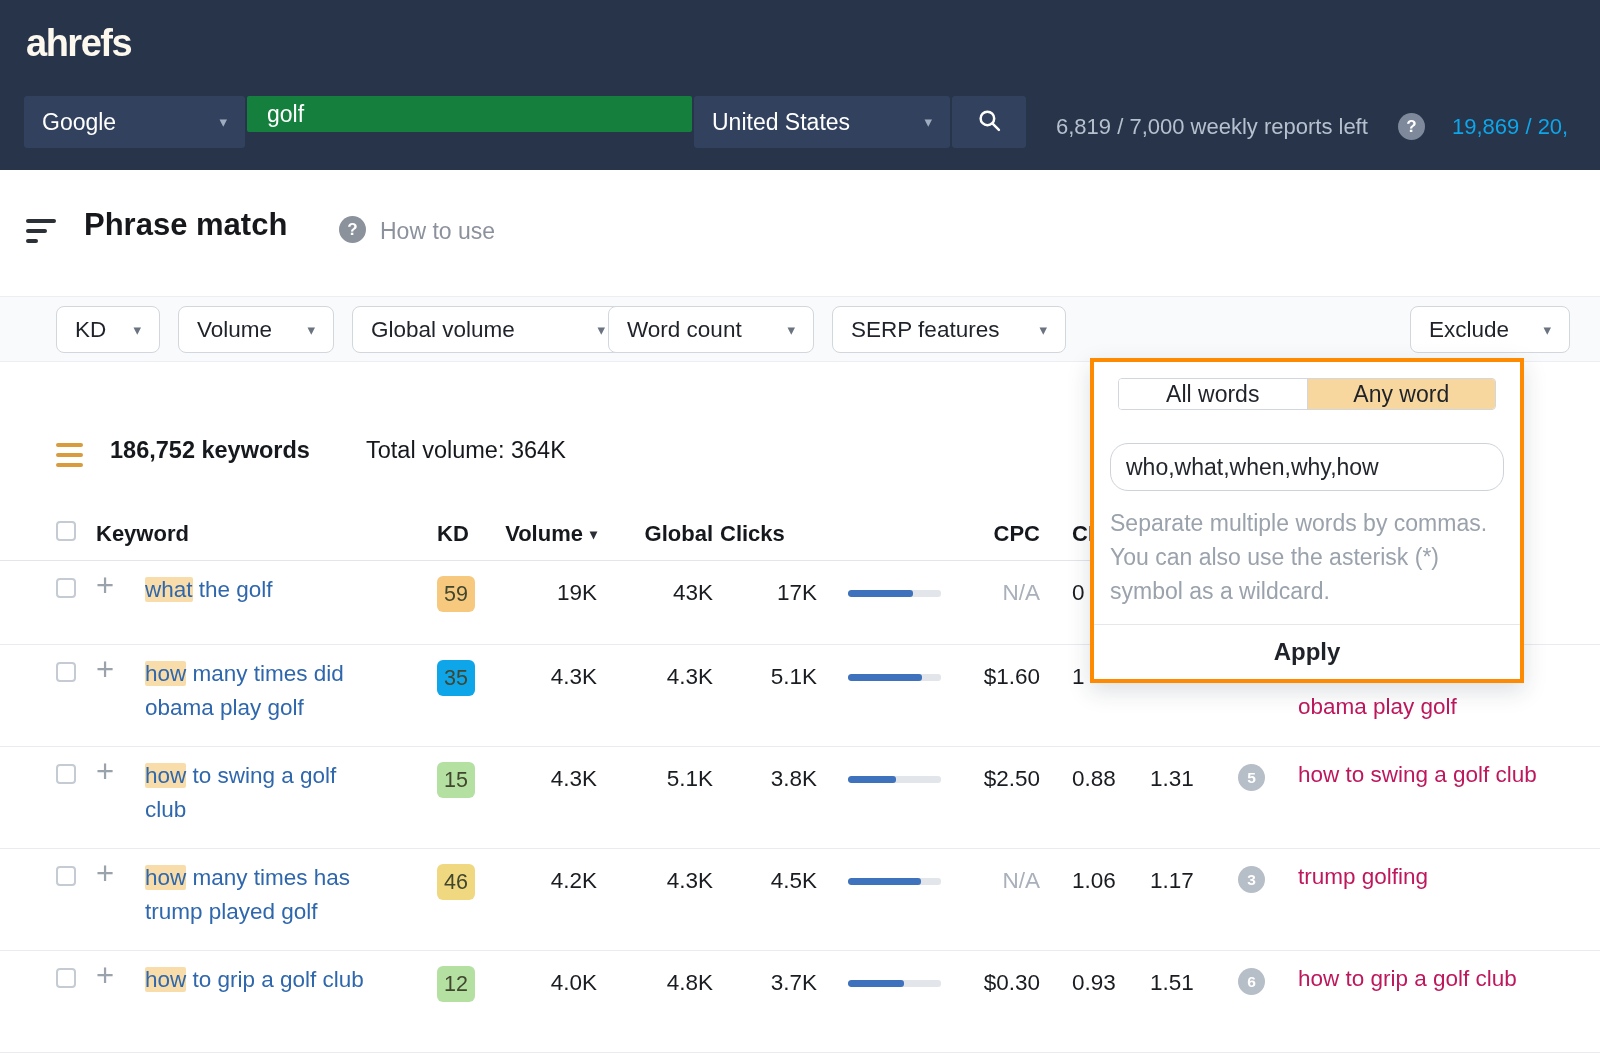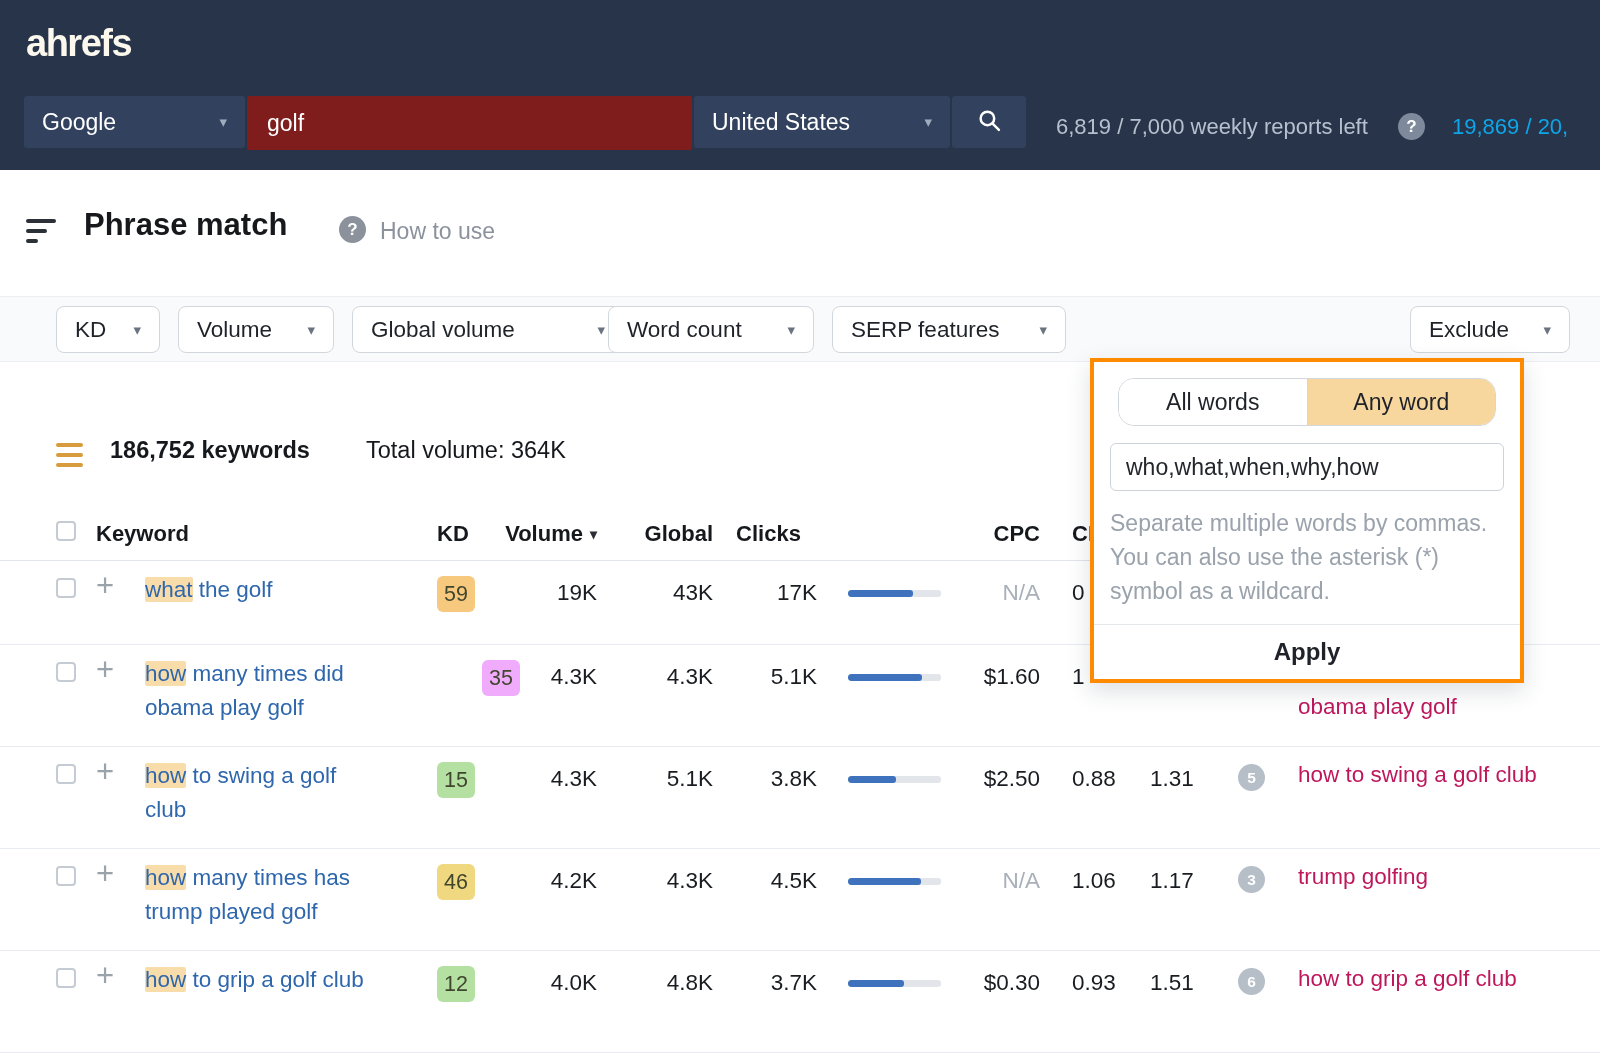--- a/index.html
+++ b/index.html
@@ -13,21 +13,21 @@
   .navitem{font-size:22.5px;color:#c7ceda;cursor:pointer;white-space:nowrap}
   .navitem.active{color:#fff;font-weight:700}
   .navitem .caret{font-size:15px;color:#98a4b6;margin-left:8px}
 
   
   .searchbar{position:absolute;top:86px;left:0;width:1600px;height:84px;background:#273449}
   .sselect{position:absolute;top:10px;height:52px;background:#32415d;border-radius:3px;display:flex;align-items:center;justify-content:space-between;padding:0 18px;color:#fff;font-size:23px;cursor:pointer}
   .sselect .caret{font-size:15px;color:#9fabbe;margin-left:14px}
   .engine{left:24px;width:221px}
   .country{left:694px;width:256px}
-  .query-input{position:absolute;left:247px;top:10px;width:445px;height:54px;background:#7f1d1d;border:none;color:#fff;font-size:23px;padding:12px 20px;font-family:inherit;border-radius:2px;outline:none}
+  .query-input{position:absolute;left:247px;top:10px;width:445px;height:36px;background:#15803d;border:none;color:#fff;font-size:23px;padding:12px 20px;font-family:inherit;border-radius:2px;outline:none}
   .search-btn{position:absolute;left:952px;top:10px;width:74px;height:52px;background:#32415d;border:none;border-radius:3px;display:flex;align-items:center;justify-content:center;cursor:pointer}
   .reports{position:absolute;left:1056px;top:28px;font-size:22px;color:#b6c0cf;white-space:nowrap}
   .qbadge{width:27px;height:27px;border-radius:50%;background:#89939f;color:#fff;font-size:17px;font-weight:700;display:flex;align-items:center;justify-content:center;cursor:pointer;flex:none}
   .qbadge.bar-q{position:absolute;left:1398px;top:27px;background:#7e8a9b}
   .rightcounter{position:absolute;left:1452px;top:28px;font-size:22px;color:#0ea5e9;white-space:nowrap}
 
   
   .menu-icon{position:absolute;left:26px;top:219px;width:32px;cursor:pointer}
   .menu-icon i{display:block;height:4px;background:#2c3138;margin-bottom:6px;border-radius:2px}
   .menu-icon i:nth-child(1){width:30px}
@@ -59,21 +59,21 @@
   
   .cb{width:20px;height:20px;border:2px solid #c5cbd3;border-radius:4px;background:#fff;cursor:pointer}
   .thead{position:absolute;top:506px;left:0;width:1477px;height:55px;border-bottom:1px solid #e2e5e9}
   .thead .cb{position:absolute;left:56px;top:15px}
   .th{position:absolute;top:15px;font-size:22px;font-weight:700;color:#15181c;cursor:pointer}
   .th-keyword{left:96px}
   .th-kd{left:437px}
   .th-volume{left:480px;width:117px;display:flex;justify-content:flex-end;align-items:center;gap:7px}
   .th-volume .sort{font-size:14px;color:#2b2f35}
   .th-global{left:616px;width:97px;text-align:right}
-  .th-clicks{left:720px;width:97px;text-align:center}
+  .th-clicks{left:720px;width:97px;text-align:left}
   .th-cpc{left:940px;width:100px;text-align:right}
   .th-cps{left:1072px}
 
   .row{position:absolute;left:0;width:1600px;border-bottom:1px solid #e8ebef}
   .r0{top:561px;height:84px}
   .r1{top:645px;height:102px}
   .r2{top:747px;height:102px}
   .r3{top:849px;height:102px}
   .r4{top:951px;height:102px}
   .row .cb{position:absolute;left:56px;top:17px}
@@ -90,25 +90,25 @@
   .c-rr{left:1150px;width:70px;text-align:left}
   .muted{color:#a9b0ba}
   .bar{position:absolute;left:848px;top:29px;width:93px;height:7px;background:#e2e6ea;border-radius:3px;overflow:hidden}
   .bar i{display:block;height:100%;background:#3f72bd;border-radius:3px}
   .serp{position:absolute;left:1238px;top:17px;width:27px;height:27px;border-radius:50%;background:#b6bec8;color:#fff;font-size:15.5px;font-weight:700;display:flex;align-items:center;justify-content:center;cursor:pointer}
   .parent{position:absolute;left:1298px;top:15px;font-size:22.5px;color:#be185d;white-space:nowrap;cursor:pointer}
   .parent.second{top:49px}
 
   
   .panel{position:absolute;left:1090px;top:358px;width:434px;background:#fff;border:4px solid #fd8a00;z-index:60;box-shadow:0 8px 22px rgba(30,40,60,.15)}
-  .tabs{display:flex;margin:16px 24px 0;border:1px solid #d2d7dd;border-radius:16px;overflow:hidden;height:48px}
+  .tabs{display:flex;margin:16px 24px 0;border:1px solid #d2d7dd;border-radius:4px;overflow:hidden;height:32px}
   .tab{flex:1;display:flex;align-items:center;justify-content:center;font-size:23px;color:#1f2329;cursor:pointer;background:#fff}
   .tab.active{background:#f8d79e}
   .tab + .tab{border-left:1px solid #d2d7dd}
-  .winput{display:block;margin:17px 16px 0;width:calc(100% - 32px);height:48px;border:1px solid #cdd3d9;border-radius:6px;font-size:23px;padding:0 15px;color:#23272d;font-family:inherit;outline:none}
+  .winput{display:block;margin:33px 16px 0;width:calc(100% - 32px);height:48px;border:1px solid #cdd3d9;border-radius:18px;font-size:23px;padding:0 15px;color:#23272d;font-family:inherit;outline:none}
   .phelp{margin:15px 16px 0;font-size:23px;color:#9aa2ac;line-height:34px}
   .papply{margin-top:16px;border-top:1px solid #e5e8eb;height:55px;display:flex;align-items:center;justify-content:center;font-size:24px;font-weight:700;color:#1f2329;cursor:pointer}
 </style>
 </head>
 <body>
 
 <header class="topnav">
   <div class="logo">ahrefs</div>
 </header>
 
@@ -205,21 +205,21 @@
   <div class="num c-cpc muted">N/A</div>
   <div class="num c-cps">0</div>
   <div class="num c-rr"></div>
 
 </div>
 
 <div class="row r1">
   <div class="cb"></div>
   <div class="plus">+</div>
   <div class="kw"><span class="hl">how</span><span> many times did obama play golf</span></div>
-  <div class="kdb" style="background: #f0abfc; margin-left: 45px;">35</div>
+  <div class="kdb" style="background: #0ea5e9;">35</div>
   <div class="num c-vol">4.3K</div>
   <div class="num c-glob">4.3K</div>
   <div class="num c-clk">5.1K</div>
   <div class="bar">
       <i style="width: 80%;"></i>
     </div>
   <div class="num c-cpc">$1.60</div>
   <div class="num c-cps">1</div>
   <div class="num c-rr"></div>
 

